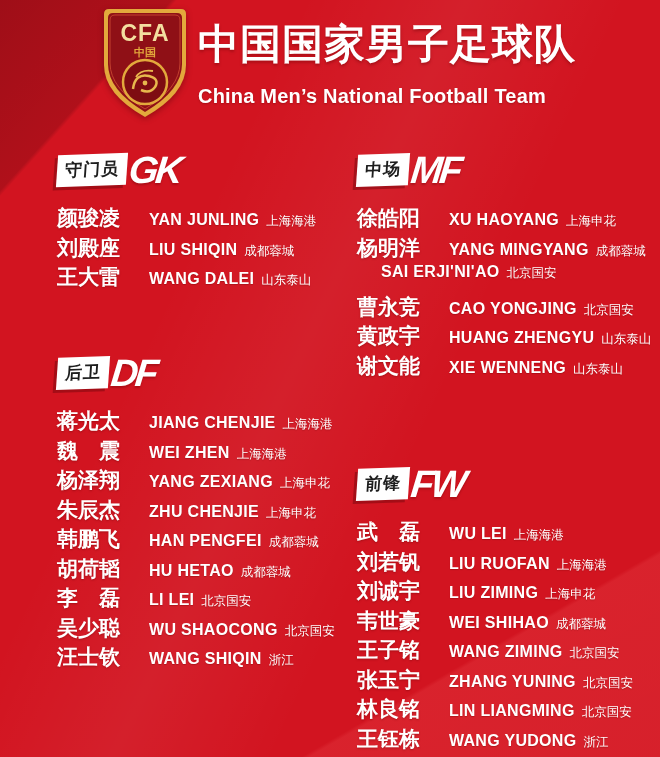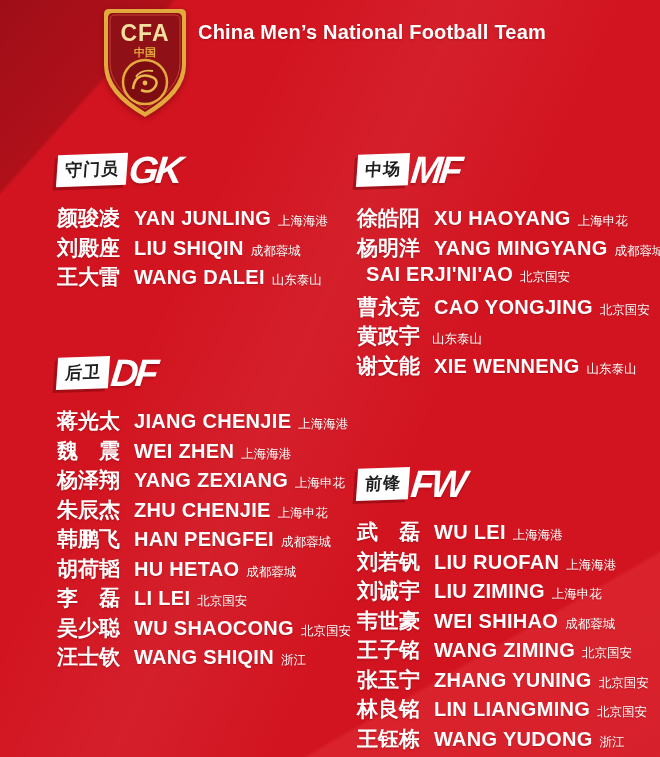--- a/index.html
+++ b/index.html
@@ -14,21 +14,21 @@
     color:#fff;
   }
   
   .logo-wrap{position:absolute;left:101px;top:7px;width:88px;height:112px;filter:drop-shadow(0 2px 3px rgba(60,0,0,0.4));}
   .title-block{position:absolute;left:198px;top:16px;width:420px;}
   .main-title{
     font-size:41px;font-weight:900;letter-spacing:1px;line-height:56px;
     text-shadow:0 2px 3px rgba(90,0,0,0.35);white-space:nowrap;
   }
   .sub-title{
-    font-size:20px;font-weight:bold;letter-spacing:0.2px;line-height:24px;margin-top:4px;
+    font-size:20px;font-weight:bold;letter-spacing:0.2px;line-height:24px;margin-top:12px;
     text-shadow:0 1px 2px rgba(90,0,0,0.35);white-space:nowrap;
   }
   
   .section{position:absolute;width:300px;}
   .pos-gk{left:57px;top:150px;}
   .pos-mf{left:357px;top:150px;}
   .pos-df{left:57px;top:353px;}
   .pos-fw{left:357px;top:464px;}
   .sec-header{display:flex;align-items:flex-start;height:46px;}
   .tag{
@@ -44,41 +44,42 @@
     line-height:40px;margin-left:2px;
     transform:skewX(-6deg);
     text-shadow:0 2px 2px rgba(90,0,0,0.3);
   }
   .rows{margin-top:8px;}
   .player-row{display:flex;align-items:baseline;height:29.5px;white-space:pre;}
   .p-name{
     font-size:21px;font-weight:bold;min-width:68px;
     text-shadow:0 1px 2px rgba(90,0,0,0.35);
   }
-  .p-pinyin{font-size:20px;font-weight:bold;letter-spacing:0.3px;margin-left:9px;text-shadow:0 1px 1px rgba(90,0,0,0.3);}
+  .p-pinyin{font-size:16px;font-weight:bold;letter-spacing:0.3px;margin-left:24px;text-shadow:0 1px 1px rgba(90,0,0,0.3);}
   .p-club{font-size:12.5px;font-weight:normal;margin-left:7px;text-shadow:0 1px 1px rgba(90,0,0,0.3);}
 </style>
 </head>
 <body>
 
 <div class="logo-wrap">
   <svg width="88" height="112" viewBox="0 0 88 112">
     <path d="M8,2 H80 Q85,2 85,7 V58 Q85,87 44,110 Q3,87 3,58 V7 Q3,2 8,2 Z" fill="#e3a93c"></path>
     <path d="M12,6 H76 Q81,6 81,11 V57 Q81,83 44,105 Q7,83 7,57 V11 Q7,6 12,6 Z" fill="#8f1016"></path>
     <path d="M14,8 H74 Q79,8 79,13 V56 Q79,81 44,102 Q9,81 9,56 V13 Q9,8 14,8 Z" fill="none" stroke="#c3402f" stroke-width="1"></path>
     <text x="44" y="34" font-size="23" font-weight="bold" fill="#f3dfa0" text-anchor="middle" letter-spacing="1">CFA</text>
     <text x="44" y="49" font-size="11" font-weight="bold" fill="#e3a93c" text-anchor="middle">中国</text>
     <circle cx="44" cy="75" r="22" fill="#7e0d12" stroke="#e3a93c" stroke-width="2.5"></circle>
     <path d="M32,82 Q34,66 48,69 Q59,72 54,80 Q49,87 40,83" stroke="#e8b84d" stroke-width="2.5" fill="none"></path>
     <circle cx="44" cy="76" r="2.4" fill="#e8b84d"></circle>
     <path d="M35,70 Q40,62 52,64" stroke="#e8b84d" stroke-width="1.8" fill="none"></path>
   </svg>
 </div>
 
 <div class="title-block">
+  <div class="main-title">中国国家男子足球队</div>
   <div class="sub-title">China Men’s National Football Team</div>
 </div>
 
 <div class="section pos-gk">
   <div class="sec-header">
     <span class="tag">守门员</span>
     <span class="big">GK</span>
   </div>
   <div class="rows">
   <div class="player-row">
@@ -125,20 +126,21 @@
   </div>
 
   <div class="player-row">
     <span class="p-name">曹永竞</span>
     <span class="p-pinyin">CAO YONGJING</span>
     <span class="p-club">北京国安</span>
   </div>
 
   <div class="player-row">
     <span class="p-name">黄政宇</span>
+    <span class="p-pinyin">HUANG ZHENGYU</span>
     <span class="p-club">山东泰山</span>
   </div>
 
   <div class="player-row">
     <span class="p-name">谢文能</span>
     <span class="p-pinyin">XIE WENNENG</span>
     <span class="p-club">山东泰山</span>
   </div>
 
 </div>

